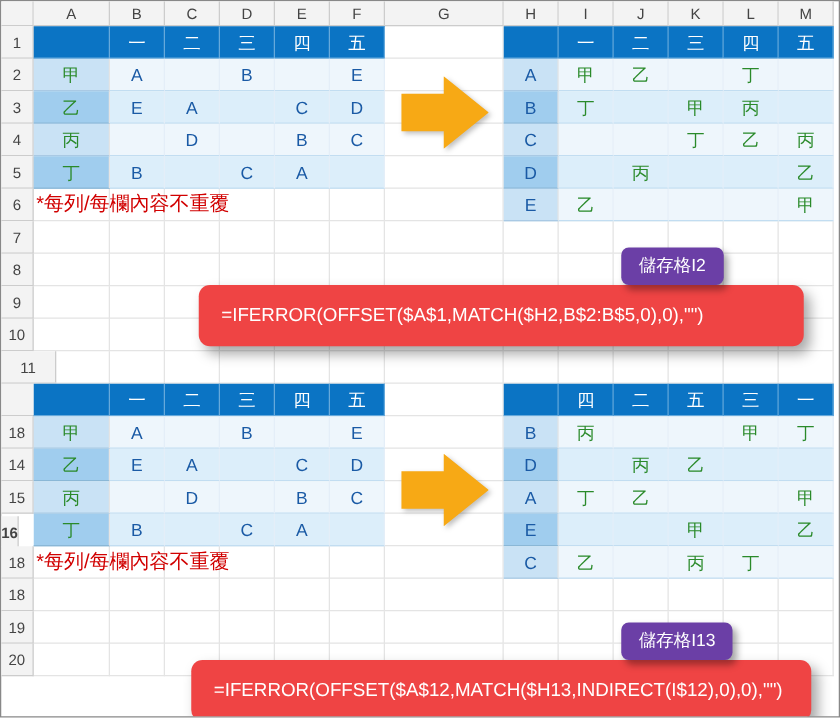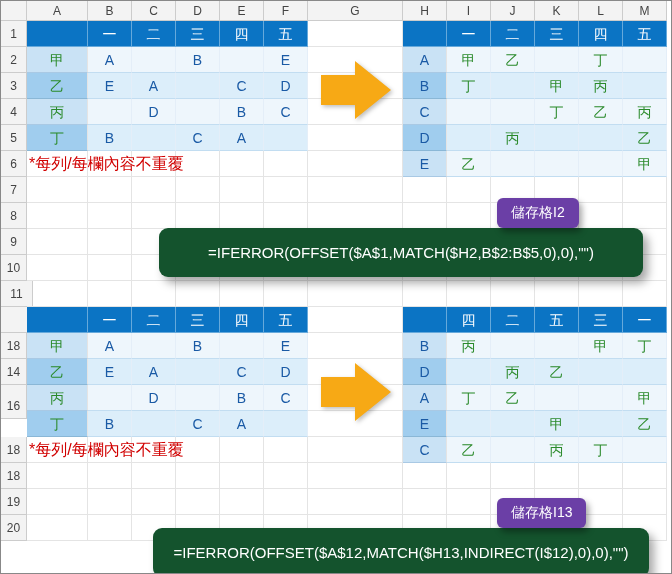--- a/index.html
+++ b/index.html
@@ -74,29 +74,29 @@
     background: #6b3fa6;
     color: #fff;
     padding: 6px 14px;
     border-radius: 6px;
     font-size: 14px;
     box-shadow: 3px 4px 6px rgba(0,0,0,.35);
     z-index: 5;
   }
   .formula {
     position: absolute;
-    background: #14532d;
+    background: #ef4444;
     color: #fff;
     padding: 16px 18px;
     border-radius: 9px;
     font-size: 15px;
     box-shadow: 5px 6px 10px rgba(0,0,0,.35);
     white-space: nowrap;
     z-index: 4;
-    text-align: center;
+    text-align: left;
   }
 </style>
 </head>
 <body>
 
 <div class="sheet" id="sheet">
     <div class="colhdr" style="left: 0px; top: 0px; width: 26px; height: 20px;"></div>
     <div class="colhdr" style="left: 26px; top: 0px; width: 61px; height: 20px;">A</div>
     <div class="colhdr" style="left: 87px; top: 0px; width: 44px; height: 20px;">B</div>
     <div class="colhdr" style="left: 131px; top: 0px; width: 44px; height: 20px;">C</div>
@@ -243,21 +243,21 @@
     <div class="cell" style="left: 175px; top: 254px; width: 44px; height: 26px;"></div>
     <div class="cell" style="left: 219px; top: 254px; width: 44px; height: 26px;"></div>
     <div class="cell" style="left: 263px; top: 254px; width: 44px; height: 26px;"></div>
     <div class="cell" style="left: 307px; top: 254px; width: 95px; height: 26px;"></div>
     <div class="cell" style="left: 402px; top: 254px; width: 44px; height: 26px;"></div>
     <div class="cell" style="left: 446px; top: 254px; width: 44px; height: 26px;"></div>
     <div class="cell" style="left: 490px; top: 254px; width: 44px; height: 26px;"></div>
     <div class="cell" style="left: 534px; top: 254px; width: 44px; height: 26px;"></div>
     <div class="cell" style="left: 578px; top: 254px; width: 44px; height: 26px;"></div>
     <div class="cell" style="left: 622px; top: 254px; width: 44px; height: 26px;"></div>
-    <div class="rowhdr" style="left: 0px; top: 280px; width: 32px; height: 26px;">11</div>
+    <div class="rowhdr" style="left: 0px; top: 280px; width: 44px; height: 26px;">11</div>
     <div class="cell" style="left: 26px; top: 280px; width: 61px; height: 26px;"></div>
     <div class="cell" style="left: 87px; top: 280px; width: 44px; height: 26px;"></div>
     <div class="cell" style="left: 131px; top: 280px; width: 44px; height: 26px;"></div>
     <div class="cell" style="left: 175px; top: 280px; width: 44px; height: 26px;"></div>
     <div class="cell" style="left: 219px; top: 280px; width: 44px; height: 26px;"></div>
     <div class="cell" style="left: 263px; top: 280px; width: 44px; height: 26px;"></div>
     <div class="cell" style="left: 307px; top: 280px; width: 95px; height: 26px;"></div>
     <div class="cell" style="left: 402px; top: 280px; width: 44px; height: 26px;"></div>
     <div class="cell" style="left: 446px; top: 280px; width: 44px; height: 26px;"></div>
     <div class="cell" style="left: 490px; top: 280px; width: 44px; height: 26px;"></div>
@@ -313,21 +313,21 @@
     <div class="cell" style="left: 175px; top: 384px; width: 44px; height: 26px;"></div>
     <div class="cell" style="left: 219px; top: 384px; width: 44px; height: 26px;"></div>
     <div class="cell" style="left: 263px; top: 384px; width: 44px; height: 26px;"></div>
     <div class="cell" style="left: 307px; top: 384px; width: 95px; height: 26px;"></div>
     <div class="cell" style="left: 402px; top: 384px; width: 44px; height: 26px;"></div>
     <div class="cell" style="left: 446px; top: 384px; width: 44px; height: 26px;"></div>
     <div class="cell" style="left: 490px; top: 384px; width: 44px; height: 26px;"></div>
     <div class="cell" style="left: 534px; top: 384px; width: 44px; height: 26px;"></div>
     <div class="cell" style="left: 578px; top: 384px; width: 44px; height: 26px;"></div>
     <div class="cell" style="left: 622px; top: 384px; width: 44px; height: 26px;"></div>
-    <div class="rowhdr" style="left: 0px; top: 392px; width: 26px; height: 26px;">16</div>
+    <div class="rowhdr" style="left: 0px; top: 412px; width: 14px; height: 26px; font-weight: bold;">16</div>
     <div class="cell" style="left: 26px; top: 410px; width: 61px; height: 26px;"></div>
     <div class="cell" style="left: 87px; top: 410px; width: 44px; height: 26px;"></div>
     <div class="cell" style="left: 131px; top: 410px; width: 44px; height: 26px;"></div>
     <div class="cell" style="left: 175px; top: 410px; width: 44px; height: 26px;"></div>
     <div class="cell" style="left: 219px; top: 410px; width: 44px; height: 26px;"></div>
     <div class="cell" style="left: 263px; top: 410px; width: 44px; height: 26px;"></div>
     <div class="cell" style="left: 307px; top: 410px; width: 95px; height: 26px;"></div>
     <div class="cell" style="left: 402px; top: 410px; width: 44px; height: 26px;"></div>
     <div class="cell" style="left: 446px; top: 410px; width: 44px; height: 26px;"></div>
     <div class="cell" style="left: 490px; top: 410px; width: 44px; height: 26px;"></div>

